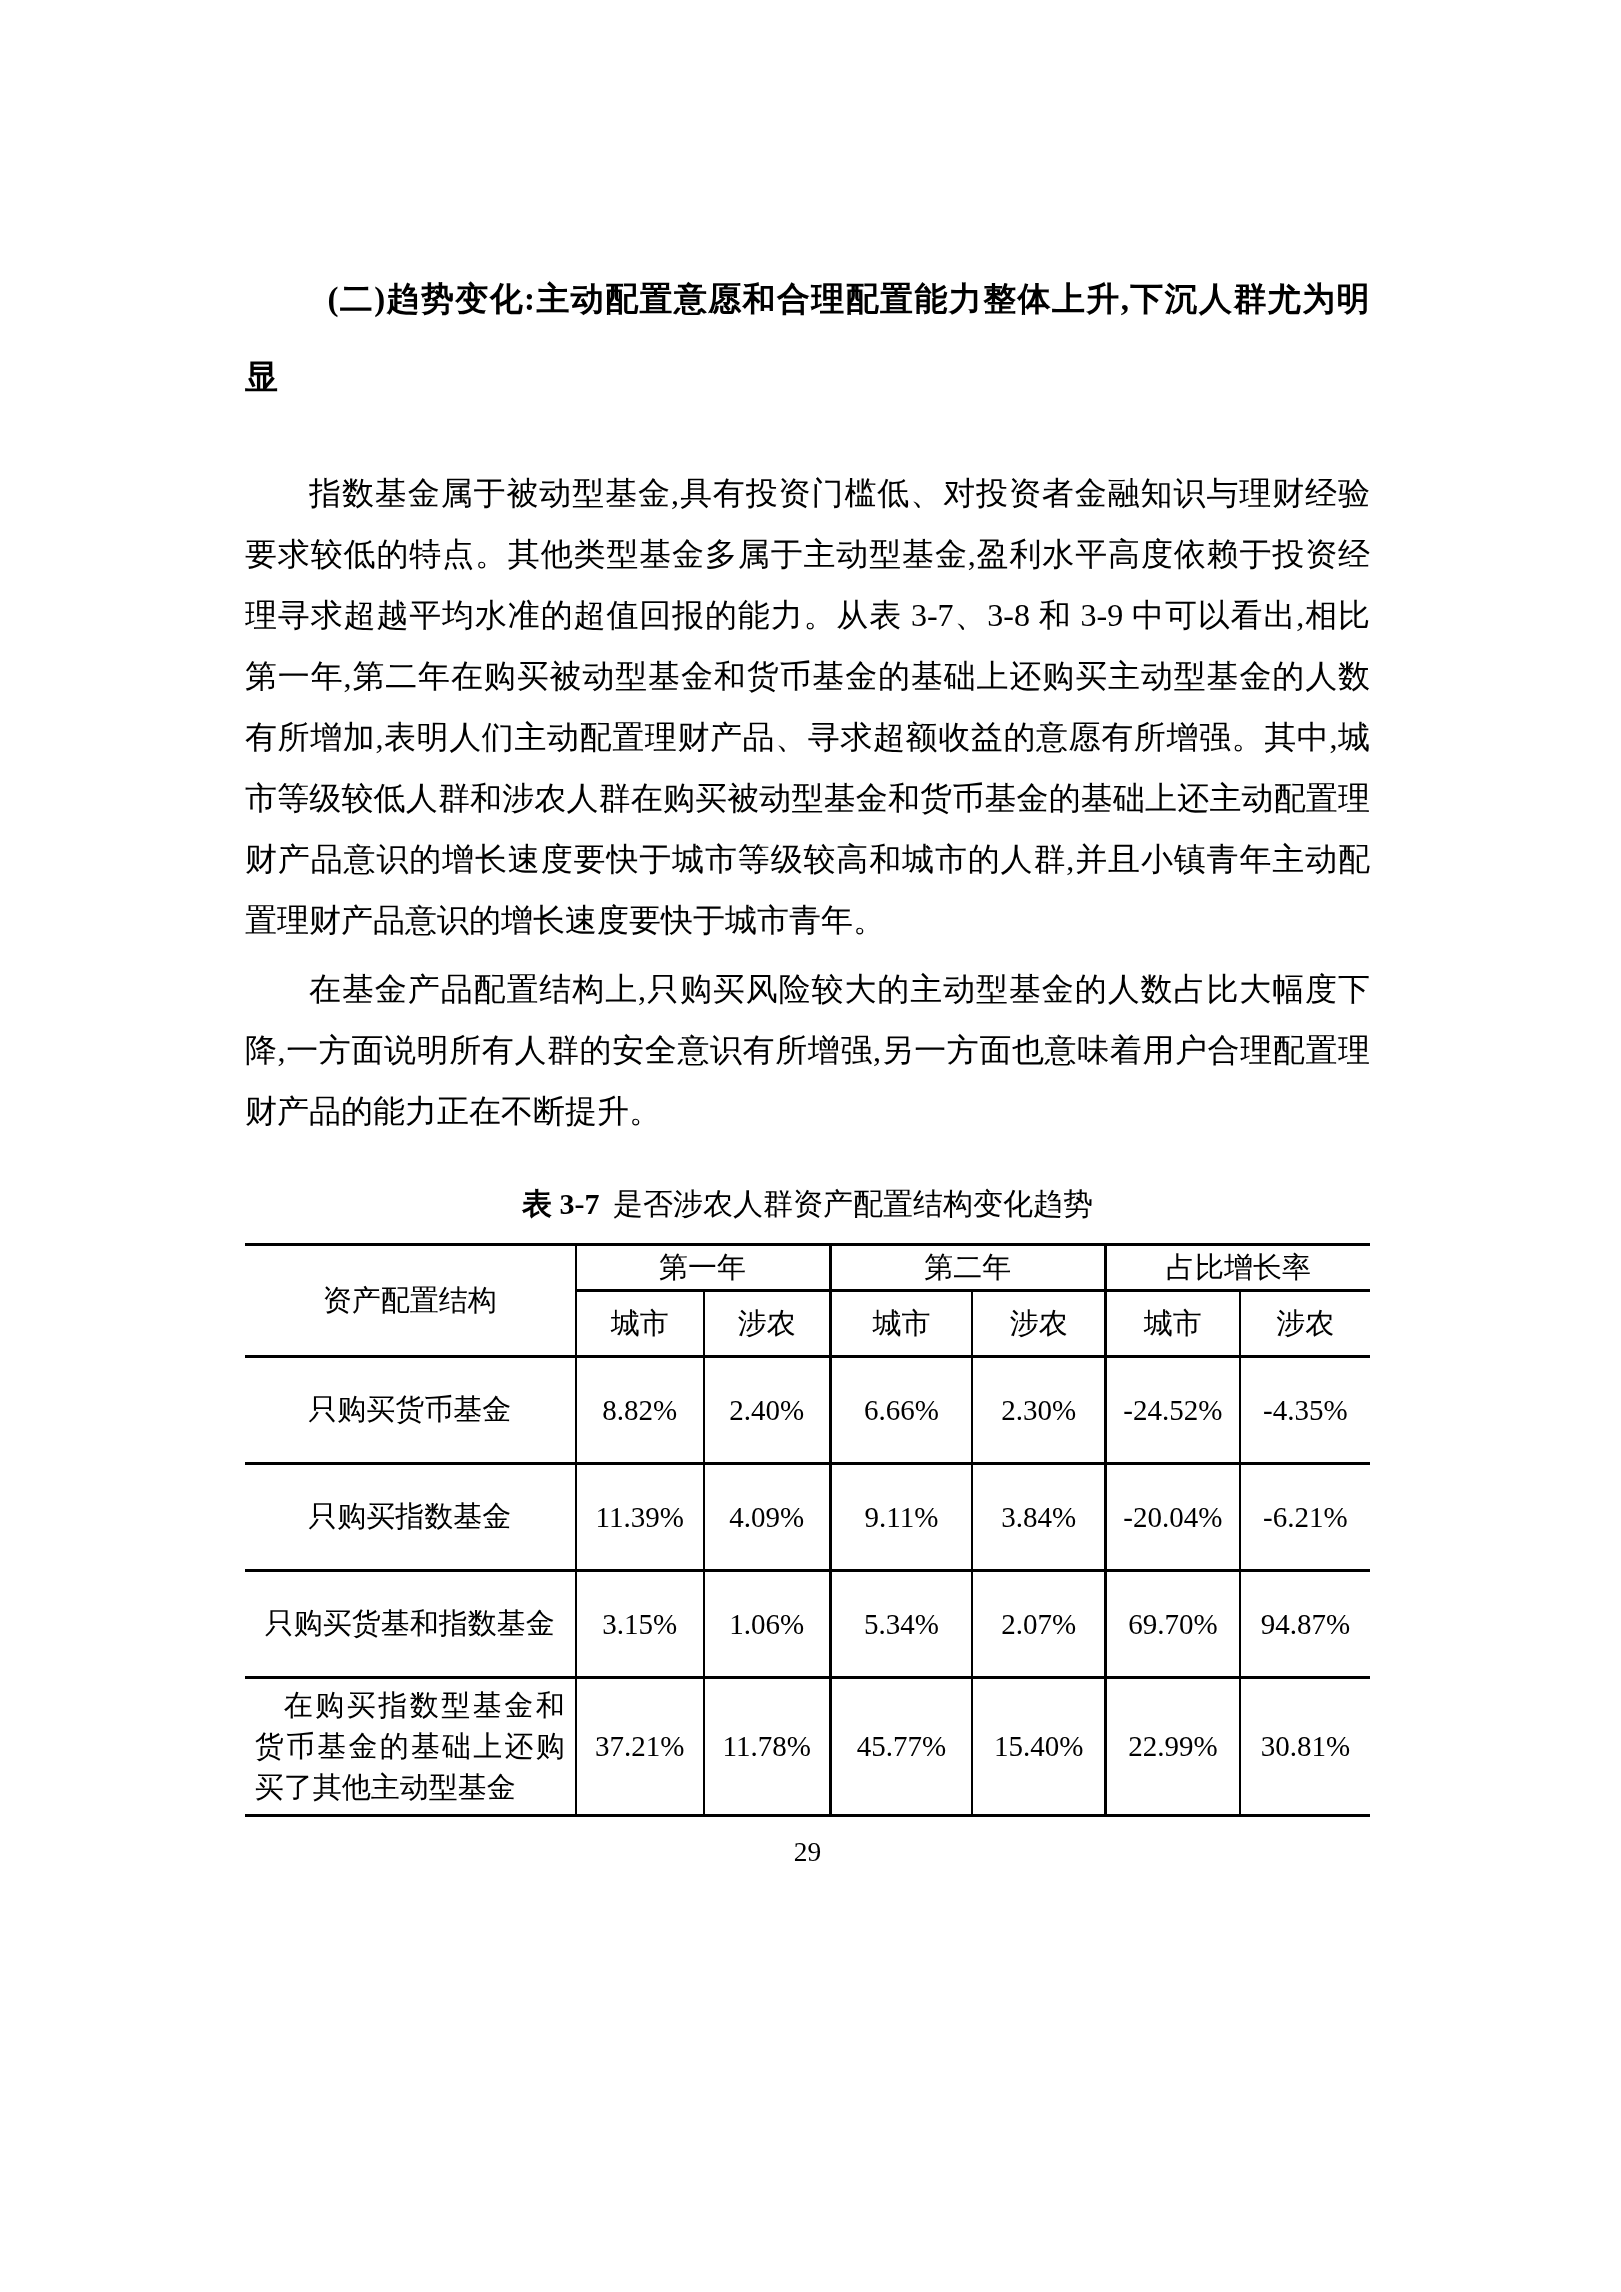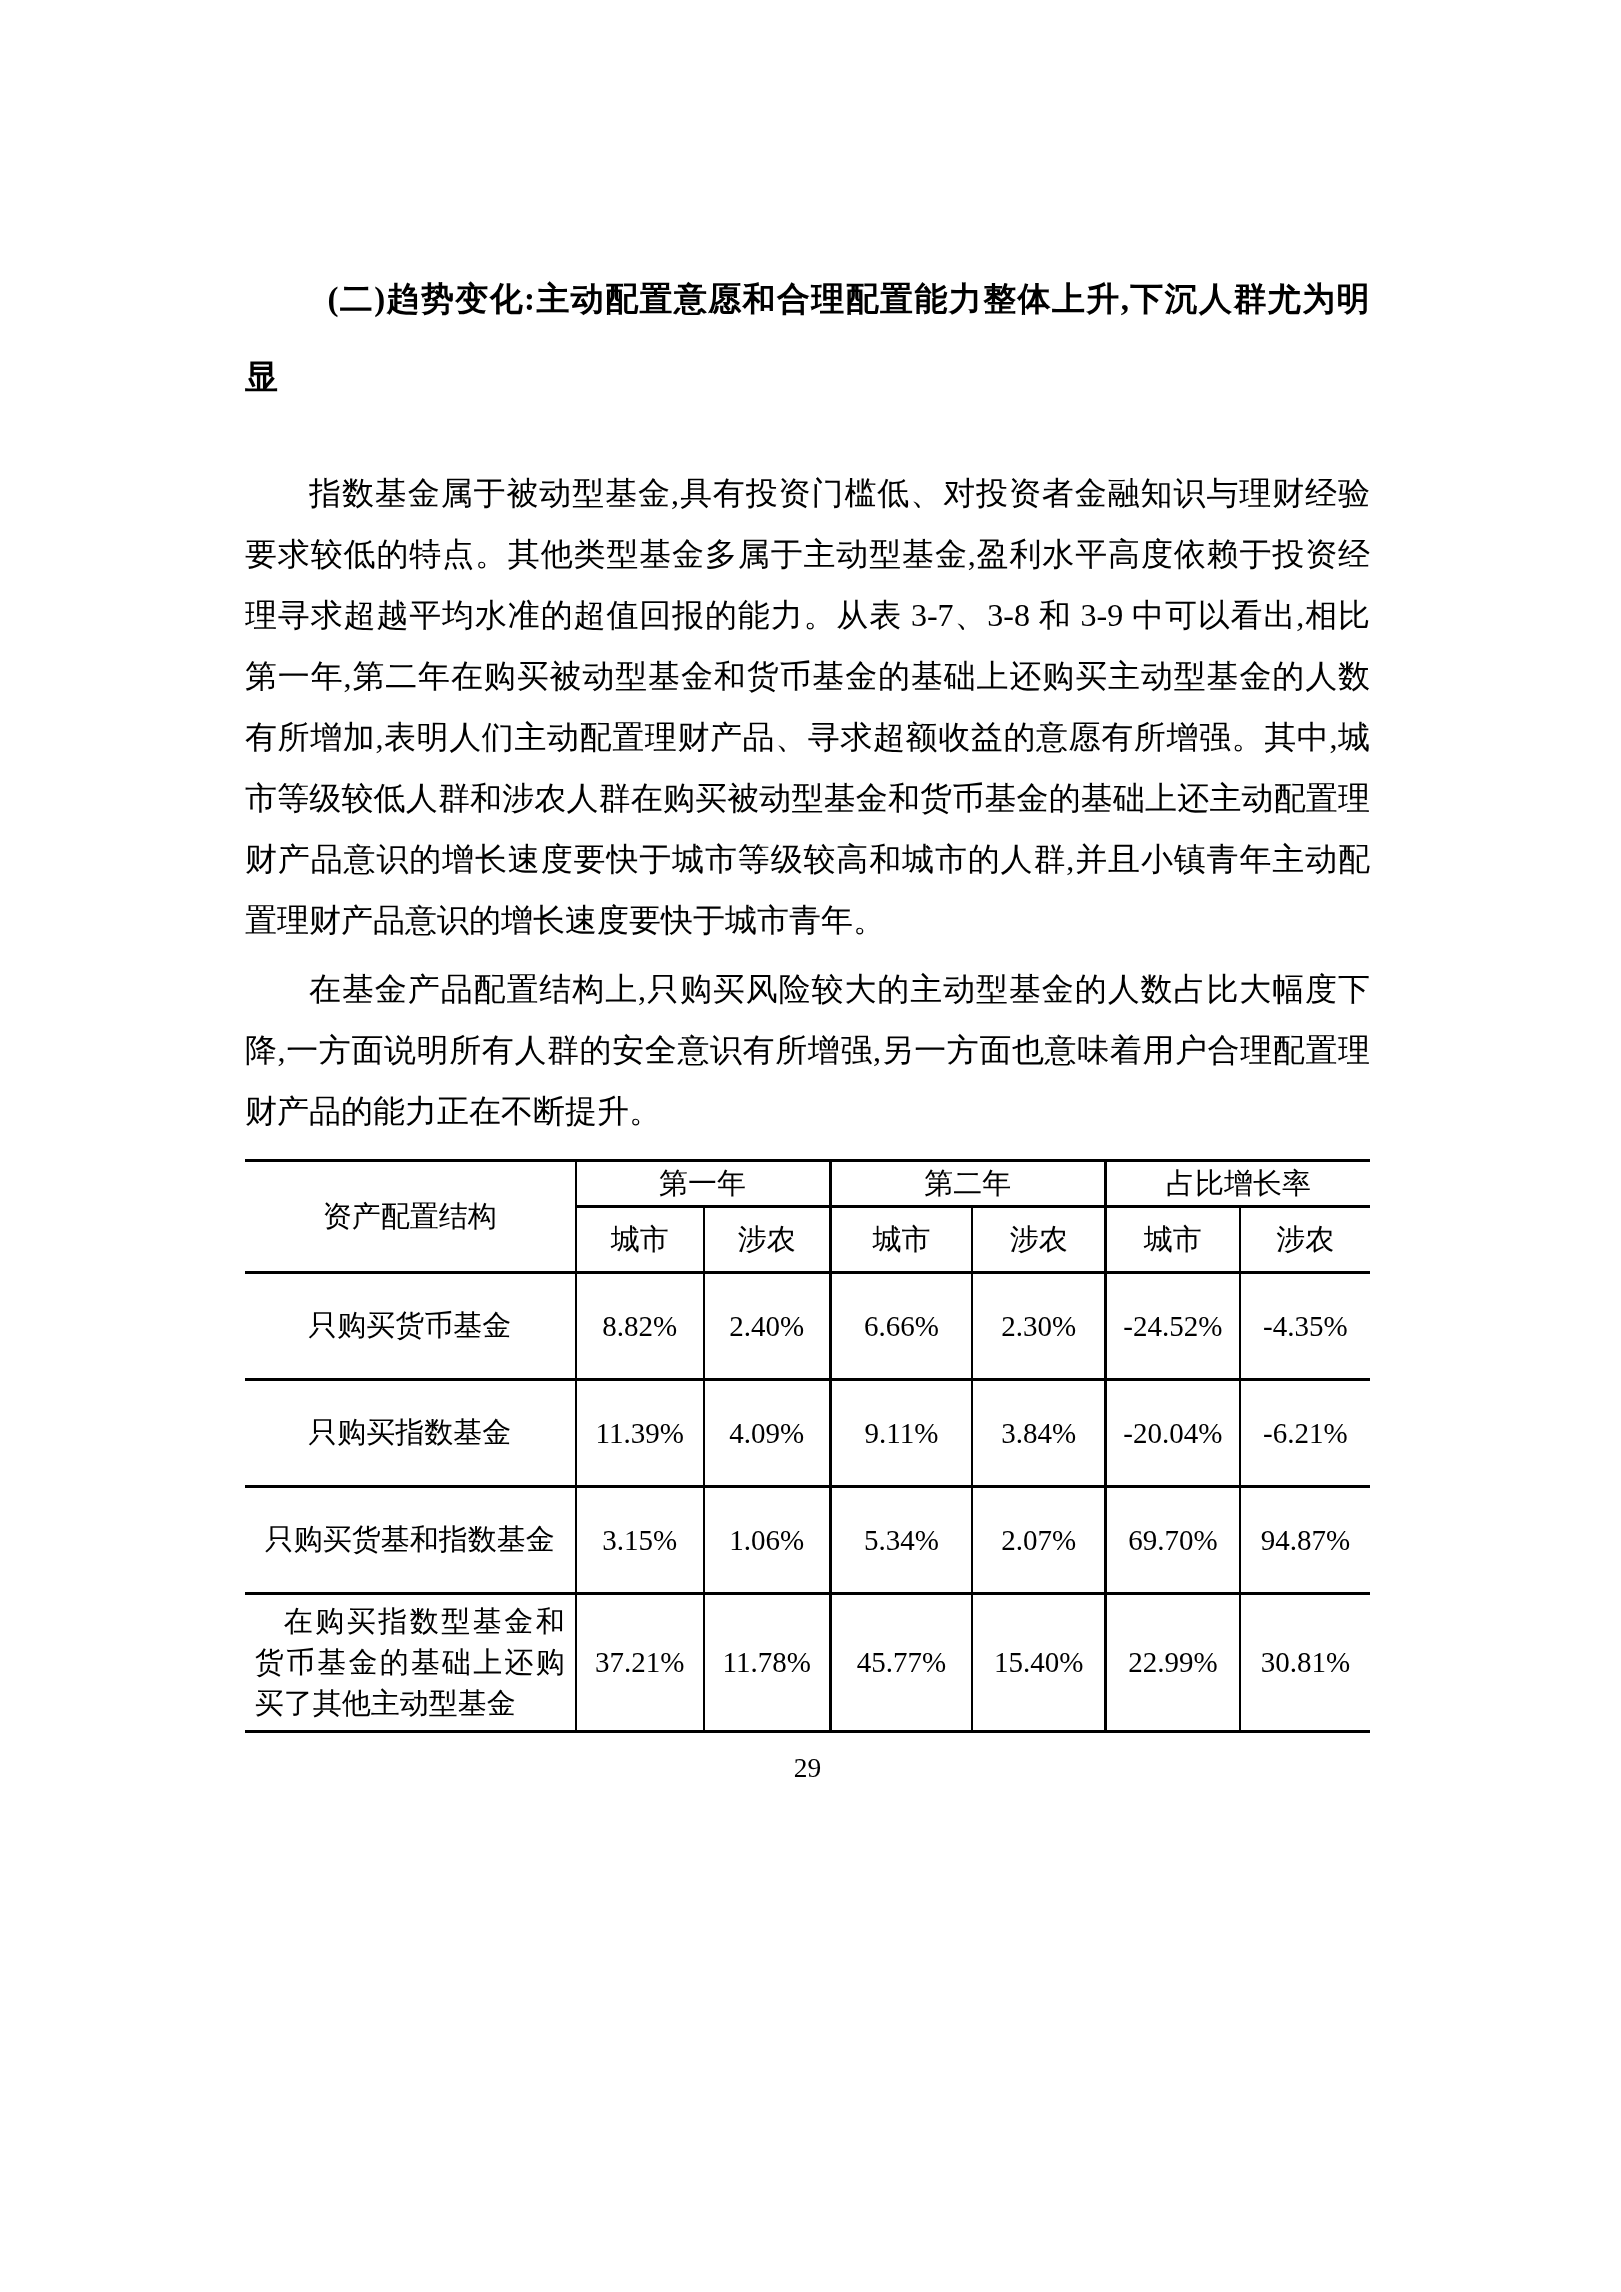--- a/index.html
+++ b/index.html
@@ -78,20 +78,23 @@
 <body>
 
 <div class="page">
   <div class="content">
 
     <h2 class="heading">(二)趋势变化:主动配置意愿和合理配置能力整体上升,下沉人群尤为明显</h2>
 
     <p class="body-para">指数基金属于被动型基金,具有投资门槛低、对投资者金融知识与理财经验要求较低的特点。其他类型基金多属于主动型基金,盈利水平高度依赖于投资经理寻求超越平均水准的超值回报的能力。从表 3-7、3-8 和 3-9 中可以看出,相比第一年,第二年在购买被动型基金和货币基金的基础上还购买主动型基金的人数有所增加,表明人们主动配置理财产品、寻求超额收益的意愿有所增强。其中,城市等级较低人群和涉农人群在购买被动型基金和货币基金的基础上还主动配置理财产品意识的增长速度要快于城市等级较高和城市的人群,并且小镇青年主动配置理财产品意识的增长速度要快于城市青年。</p>
     <p class="body-para">在基金产品配置结构上,只购买风险较大的主动型基金的人数占比大幅度下降,一方面说明所有人群的安全意识有所增强,另一方面也意味着用户合理配置理财产品的能力正在不断提升。</p>
 
+    <div class="caption">
+      <span class="cap-label">表 3-7</span><span class="cap-title">是否涉农人群资产配置结构变化趋势</span>
+    </div>
 
     <table class="t37">
       <colgroup>
         <col style="width:330px">
         <col style="width:128px">
         <col style="width:126px">
         <col style="width:142px">
         <col style="width:133px">
         <col style="width:134px">
         <col style="width:130px">

